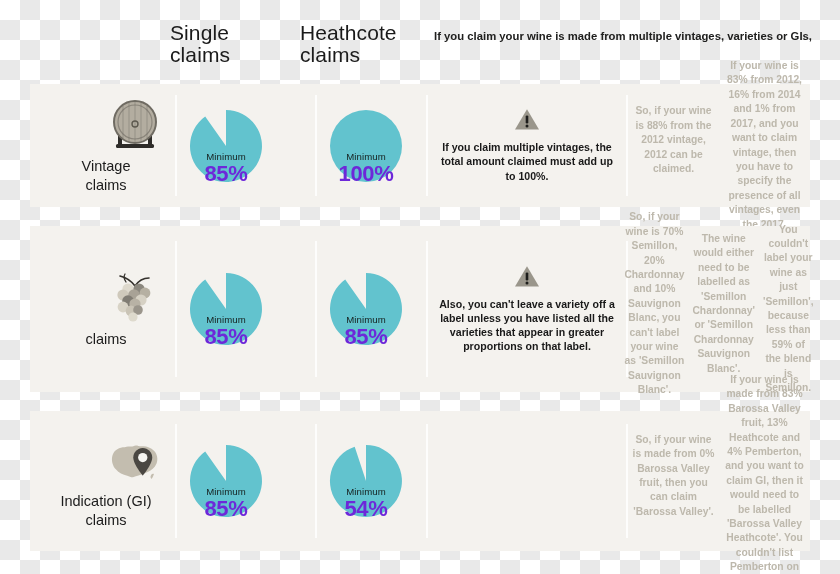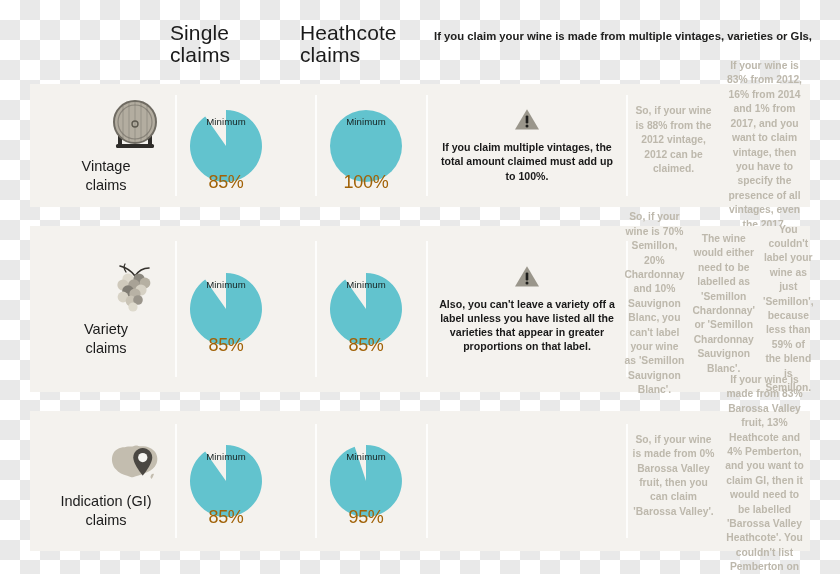--- a/index.html
+++ b/index.html
@@ -121,41 +121,41 @@
   .pie-multiple { left: 288px; }
 
   .pie-wrap {
     position: relative;
     width: 78px;
     height: 78px;
   }
   .pie-wrap svg { display: block; }
   .pie-text {
     position: absolute;
-    top: 9px;
+    top: 0;
     left: 0;
     width: 78px;
     height: 78px;
     display: flex;
     flex-direction: column;
     align-items: center;
-    justify-content: space-between;
+    justify-content: flex-end;
     pointer-events: none;
   }
   .pie-min {
     font-size: 9.6px;
     color: #15201f;
     line-height: 11px;
     letter-spacing: .1px;
   }
   .pie-pct {
-    font-size: 18px;
-    color: #a16207;
+    font-size: 22px;
+    color: #6d28d9;
     line-height: 23px;
-    font-weight: 400;
+    font-weight: 700;
     letter-spacing: -.3px;
   }
 
   
   .warn {
     left: 398px;
     width: 198px;
     display: flex;
     flex-direction: column;
     align-items: center;
@@ -306,21 +306,20 @@
             <circle cx="22" cy="31" r="5.8" fill="#807c73"></circle>
             <circle cx="29" cy="34" r="5.6" fill="#b8b2a5"></circle>
             <circle cx="17" cy="37" r="5.4" fill="#d8d3c6"></circle>
             <circle cx="25" cy="41" r="5.4" fill="#cac4b6"></circle>
             <circle cx="32" cy="40" r="4.8" fill="#9a958b"></circle>
             <circle cx="27" cy="47" r="4.6" fill="#dedacd"></circle>
           </g>
         </svg>
       </div>
       <div class="cat-label">
-        <div>Variety</div>
         <div>claims</div>
       </div>
     </div>
     <div class="divider" style="left:145px"></div>
 
     <div class="cell pie-cell pie-single">
       <div class="pie-wrap">
         <svg width="78" height="78" viewBox="0 0 78 78">
           <path d="M39 39 L39 3 A36 36 0 1 1 18.2 9.6 Z" fill="#62C3CE"></path>
         </svg>
@@ -398,21 +397,21 @@
     </div>
     <div class="divider" style="left:285px"></div>
 
     <div class="cell pie-cell pie-multiple">
       <div class="pie-wrap">
         <svg width="78" height="78" viewBox="0 0 78 78">
           <path d="M39 39 L39 3 A36 36 0 1 1 27.7 4.8 Z" fill="#62C3CE"></path>
         </svg>
         <div class="pie-text">
           <span class="pie-min">Minimum</span>
-          <span class="pie-pct">95%</span>
+          <span class="pie-pct">54%</span>
         </div>
       </div>
     </div>
     <div class="divider" style="left:396px"></div>
 
     <div class="divider" style="left:596px"></div>
 
     <div class="cell example">
       <p class="ex-p">So, if your wine is made from 0% Barossa Valley fruit, then you can claim 'Barossa Valley'.</p>
       <p class="ex-p">If your wine is made from 83% Barossa Valley fruit, 13% Heathcote and 4% Pemberton, and you want to claim GI, then it would need to be labelled 'Barossa Valley Heathcote'. You couldn't list Pemberton on the label.</p>

